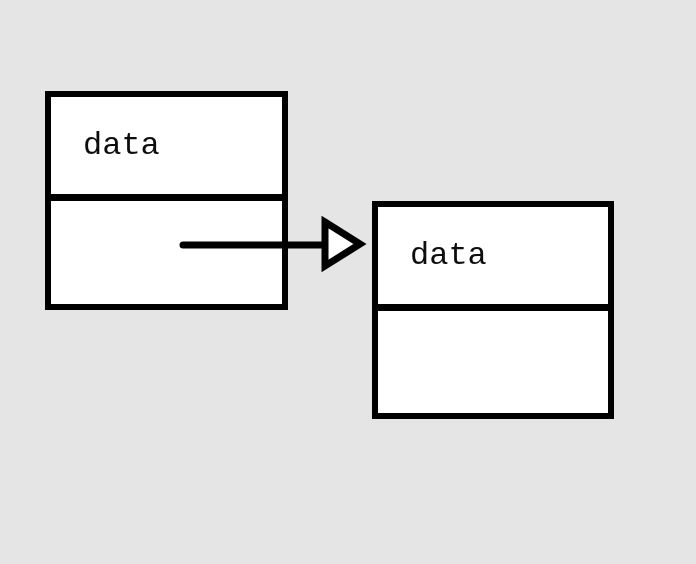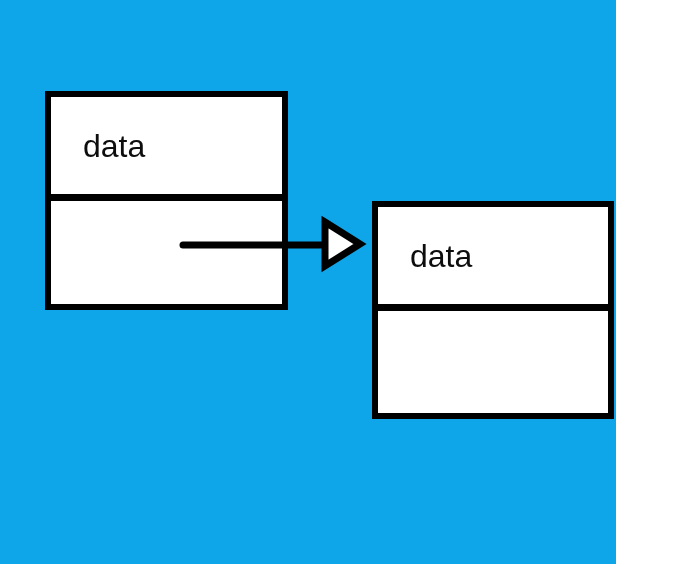--- a/index.html
+++ b/index.html
@@ -6,24 +6,25 @@
   html, body {
     margin: 0;
     padding: 0;
     background: #ffffff;
   }
   body {
     font-family: "Liberation Sans", sans-serif;
   }
   #canvas {
     position: relative;
-    width: 616px;
+    width: 696px;
     height: 564px;
-    background: #0ea5e9;
+    background: #e5e5e5;
     overflow: hidden;
+    font-family: Liberation Mono, monospace;
   }
 
   
   .node {
     position: absolute;
     box-sizing: border-box;
     background: #ffffff;
     border: 6px solid #000000;
   }
   .node-compartment {

